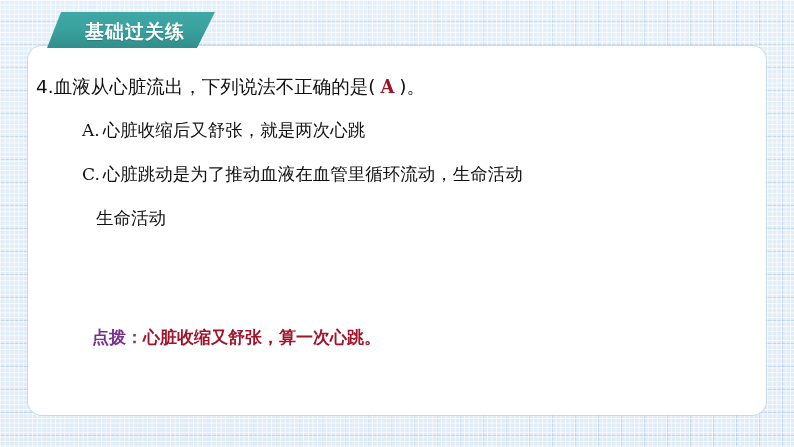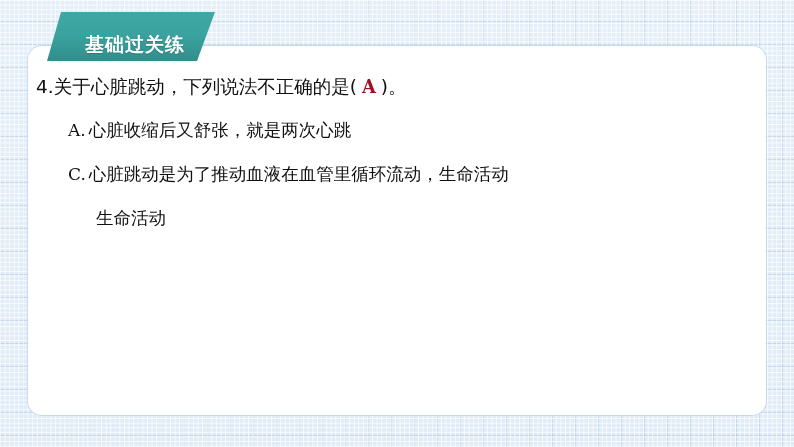--- a/index.html
+++ b/index.html
@@ -57,21 +57,21 @@
     border-radius: 14px;
     box-shadow: 0 0 0 1px rgba(170,200,225,0.55);
   }
 
   
   #banner {
     position: absolute;
     left: 47px;
     top: 12px;
     height: 33px;
-    padding: 16px 30px 0 38px;
+    padding: 3px 30px 0 38px;
     display: flex;
     align-items: center;
     background: linear-gradient(to bottom, #3fa8a4 0%, #3aa39f 45%, #318e8c 100%);
     -webkit-clip-path: polygon(14px 0, 100% 0, calc(100% - 18px) 100%, 0 100%);
     clip-path: polygon(14px 0, 100% 0, calc(100% - 18px) 100%, 0 100%);
     border-top-left-radius: 16px;
   }
   #banner-label {
     color: #ffffff;
     font-family: "DejaVu Sans", "Liberation Sans", sans-serif;
@@ -105,21 +105,21 @@
   #stem-number { letter-spacing: 0px; }
   #answer-key {
     color: #9d1226;
     font-family: "DejaVu Serif", "Liberation Serif", serif;
     font-weight: 700;
     font-size: 18px;
     padding: 0 5px;
   }
 
   .option {
-    margin-left: 38px;
+    margin-left: 52px;
     margin-bottom: 20px;
     font-family: "DejaVu Sans", "Liberation Sans", sans-serif;
     font-size: 17.5px;
     color: #101010;
     white-space: nowrap;
   }
   .option-letter {
     font-family: "DejaVu Serif", "Liberation Serif", serif;
     font-size: 17px;
     padding-right: 3px;
@@ -155,30 +155,33 @@
 
   <div id="card"></div>
 
   <div id="banner">
     <span id="banner-label">基础过关练</span>
   </div>
 
   <div id="question-block">
 
     <div id="stem" class="q-line">
-      <span id="stem-number">4.</span><span>关于心脏跳动，下列说法不正确的是(</span><span id="answer-key">A</span><span>)。</span>
+      <span id="stem-number">4.</span><span>血液从心脏流出，下列说法不正确的是(</span><span id="answer-key">A</span><span>)。</span>
     </div>
 
     <div class="option">
       <span class="option-letter">A.</span><span>心脏收缩后又舒张，就是两次心跳</span>
     </div>
 
 
     <div class="option">
       <span class="option-letter">C.</span><span>心脏跳动是为了推动血液在血管里循环流动，生命活动</span>
     </div>
 
     <div class="option-cont">生命活动</div>
 
   </div>
 
+  <div id="hint-line">
+    <span id="hint-label">点拨：</span><span id="hint-text">心脏收缩又舒张，算一次心跳。</span>
+  </div>
 
 </div>
 
 </body></html>

